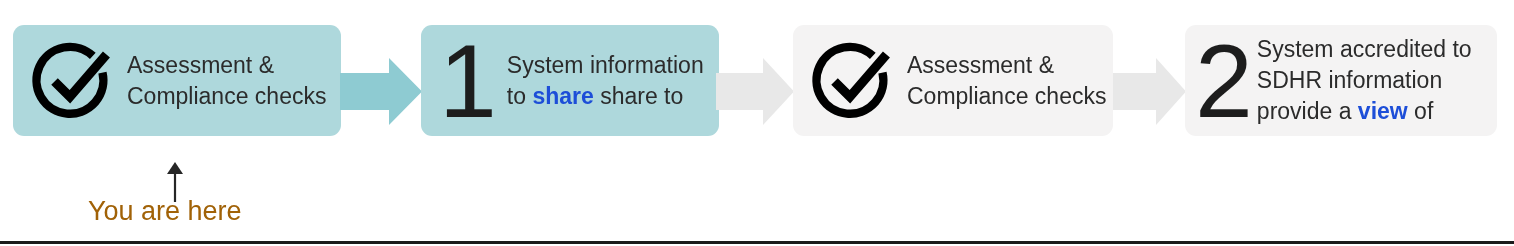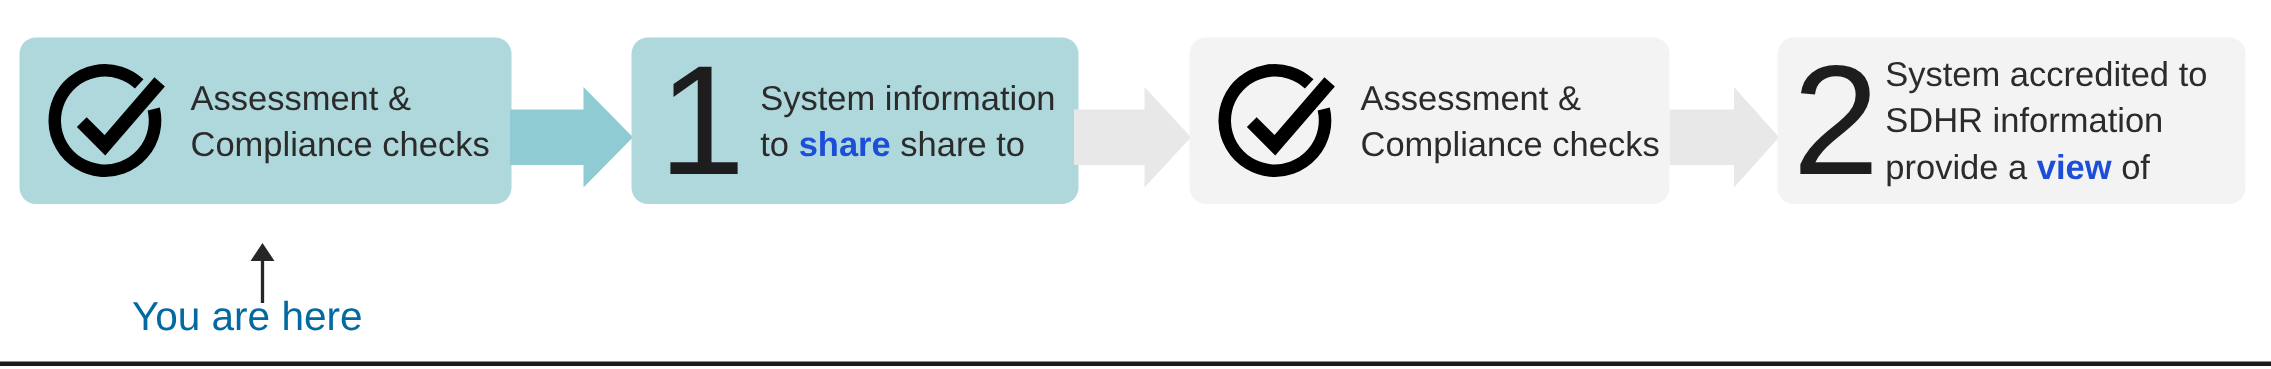--- a/index.html
+++ b/index.html
@@ -100,21 +100,21 @@
     height: 40px;
   }
   #you-are-here-pointer svg { display: block; width: 30px; height: 40px; }
 
   #you-are-here-label {
     position: absolute;
     left: 88px;
     top: 196px;
     font-size: 27px;
     line-height: 30px;
-    color: #0369a1;
+    color: #a16207;
     white-space: nowrap;
   }
 
   
   #bottom-rule {
     position: absolute;
     left: 0;
     bottom: 2px;
     width: 1514px;
     height: 3px;

